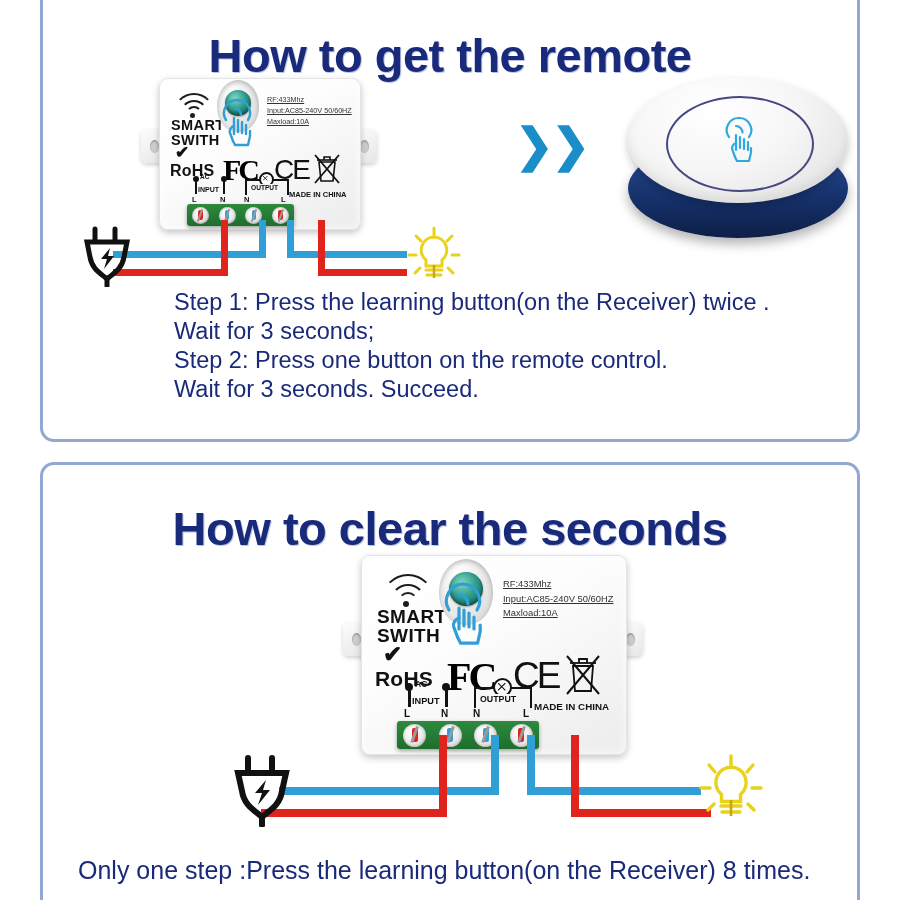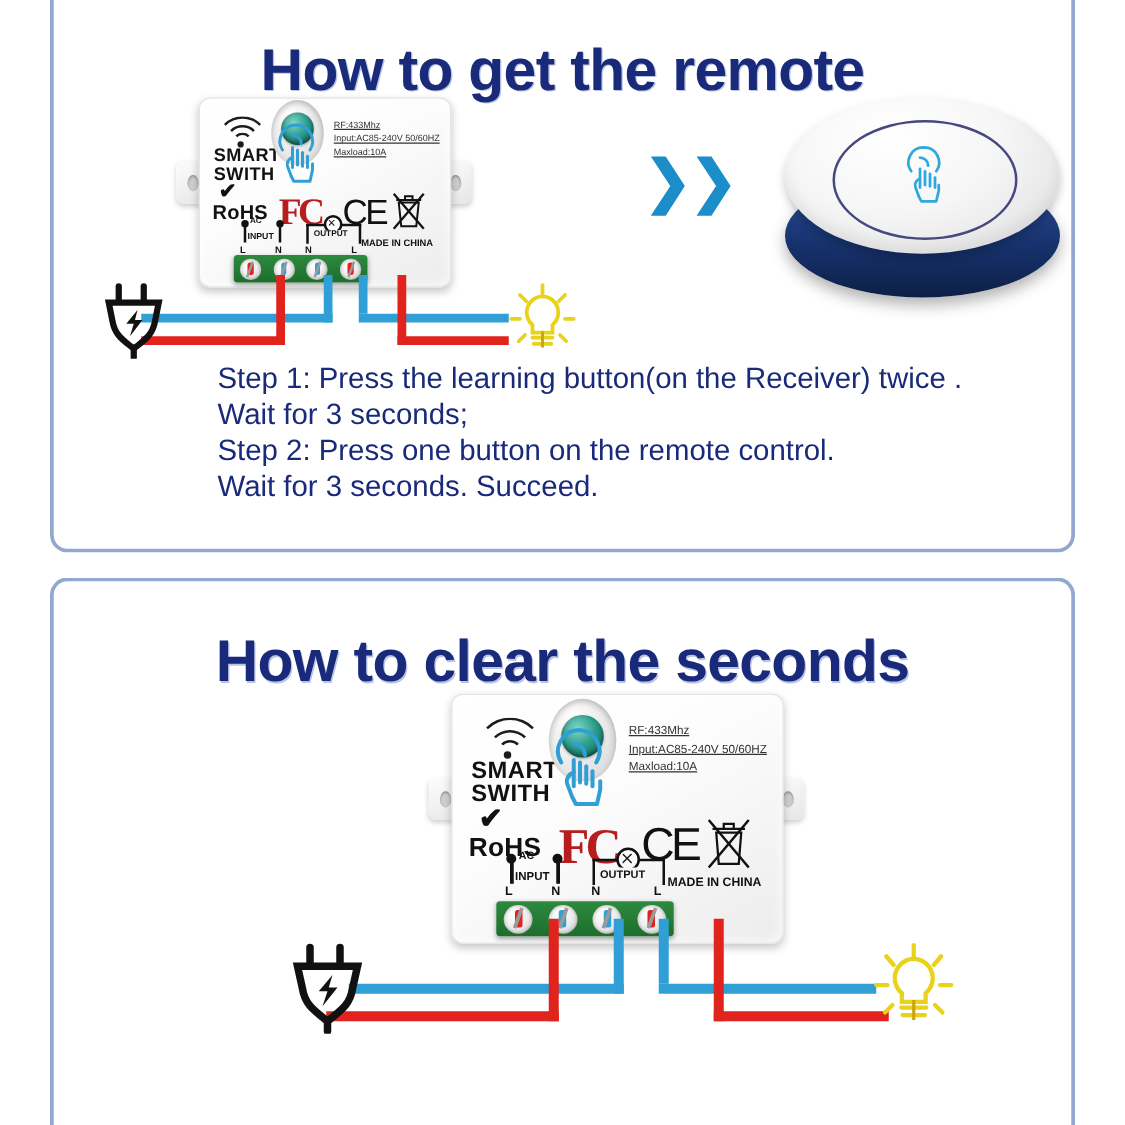--- a/index.html
+++ b/index.html
@@ -87,21 +87,21 @@
   .smart-txt{
     position:absolute; color:#111; font-weight:bold;
     line-height:1.02; letter-spacing:.4px; text-align:left;
     font-family:"Liberation Sans", sans-serif;
   }
   .rohs-check{
     position:absolute; color:#111; font-weight:bold; line-height:1;
   }
   .rohs-txt{ position:absolute; color:#111; font-weight:bold; letter-spacing:.2px;}
 
-  .fc-mark{ position:absolute; color:#b91c1c; font-weight:bold; font-family:"Liberation Serif", serif; letter-spacing:-3px;}
+  .fc-mark{ position:absolute; color:#000000; font-weight:bold; font-family:"Liberation Serif", serif; letter-spacing:-3px;}
   .ce-mark{ position:absolute; color:#111; font-weight:normal; }
 
   .weee{ position:absolute; }
 
   .specs{
     position:absolute; color:#333; line-height:1.55;
     white-space:nowrap; font-family:"Liberation Sans", sans-serif;text-decoration:underline;
   }
   .made-in{ position:absolute; color:#111; font-weight:bold; white-space:nowrap;}
 
@@ -513,14 +513,15 @@
         <path d="M33,14 a15.5,15.5 0 0,1 9.5,27.5 l0,7 l-19,0 l0,-7 a15.5,15.5 0 0,1 9.5,-27.5 z" fill="none" stroke="#e8d21a" stroke-width="3.4"></path>
         <g stroke="#e8d21a" stroke-width="3.4" stroke-linecap="round">
           <path d="M23,53 L43,53"></path>
             <path d="M24,59 L42,59"></path>
         </g>
         <path d="M33,47 L33,63" stroke="#caa60c" stroke-width="2.6"></path>
       </svg>
     </div>
   </div>
 
+  <div id="bottom-note">Only one step :Press the learning button(on the Receiver) 8 times.</div>
 
 </div>
 
 </body></html>

